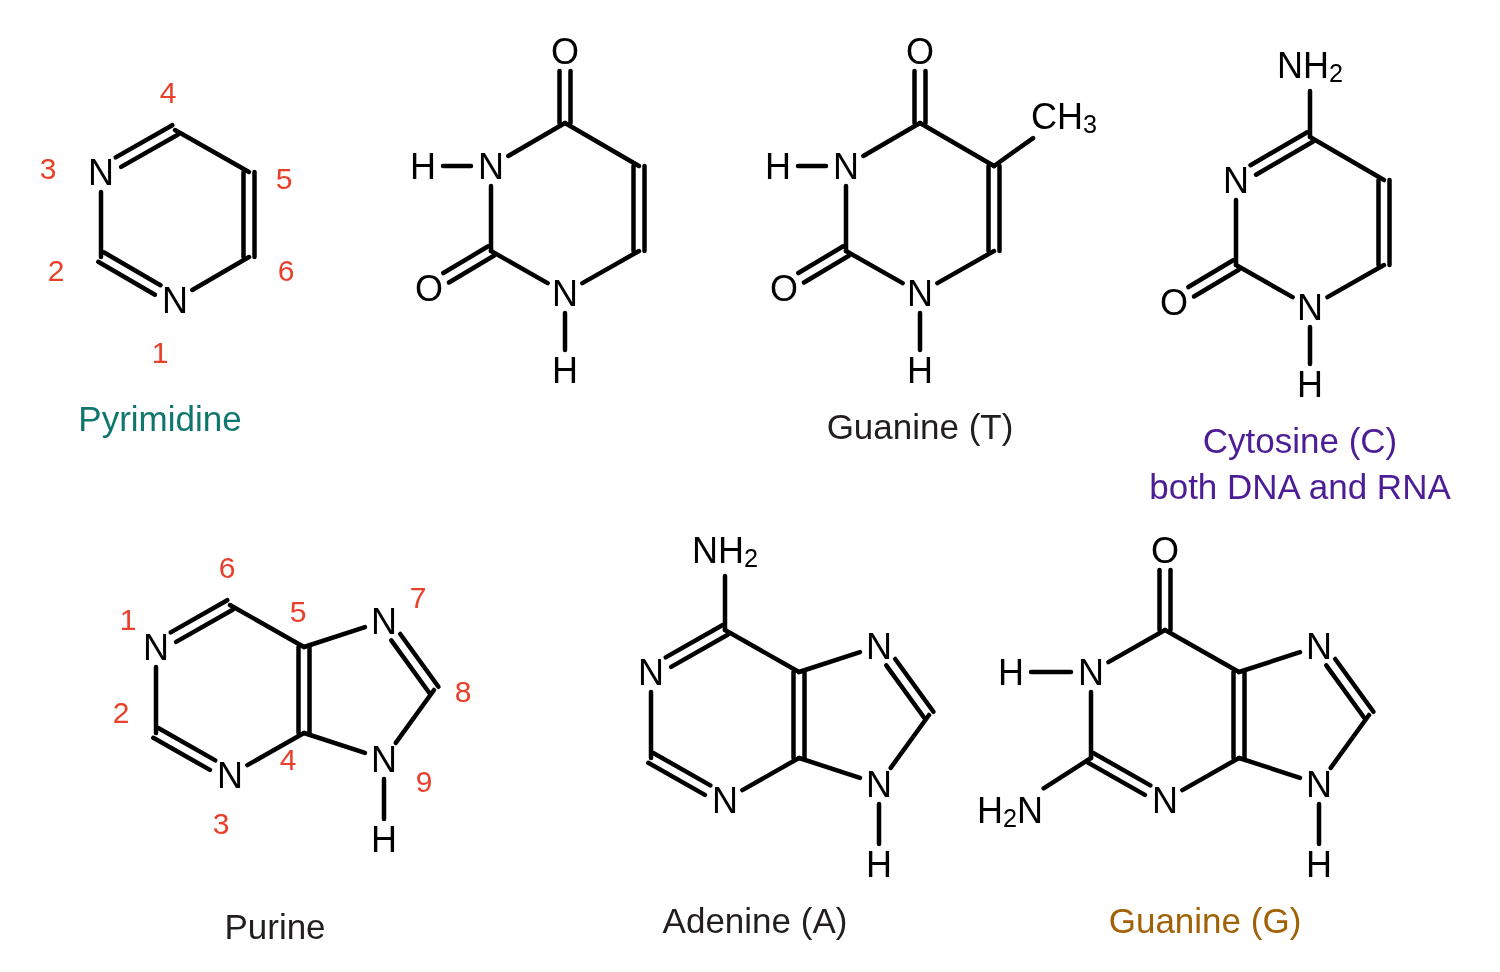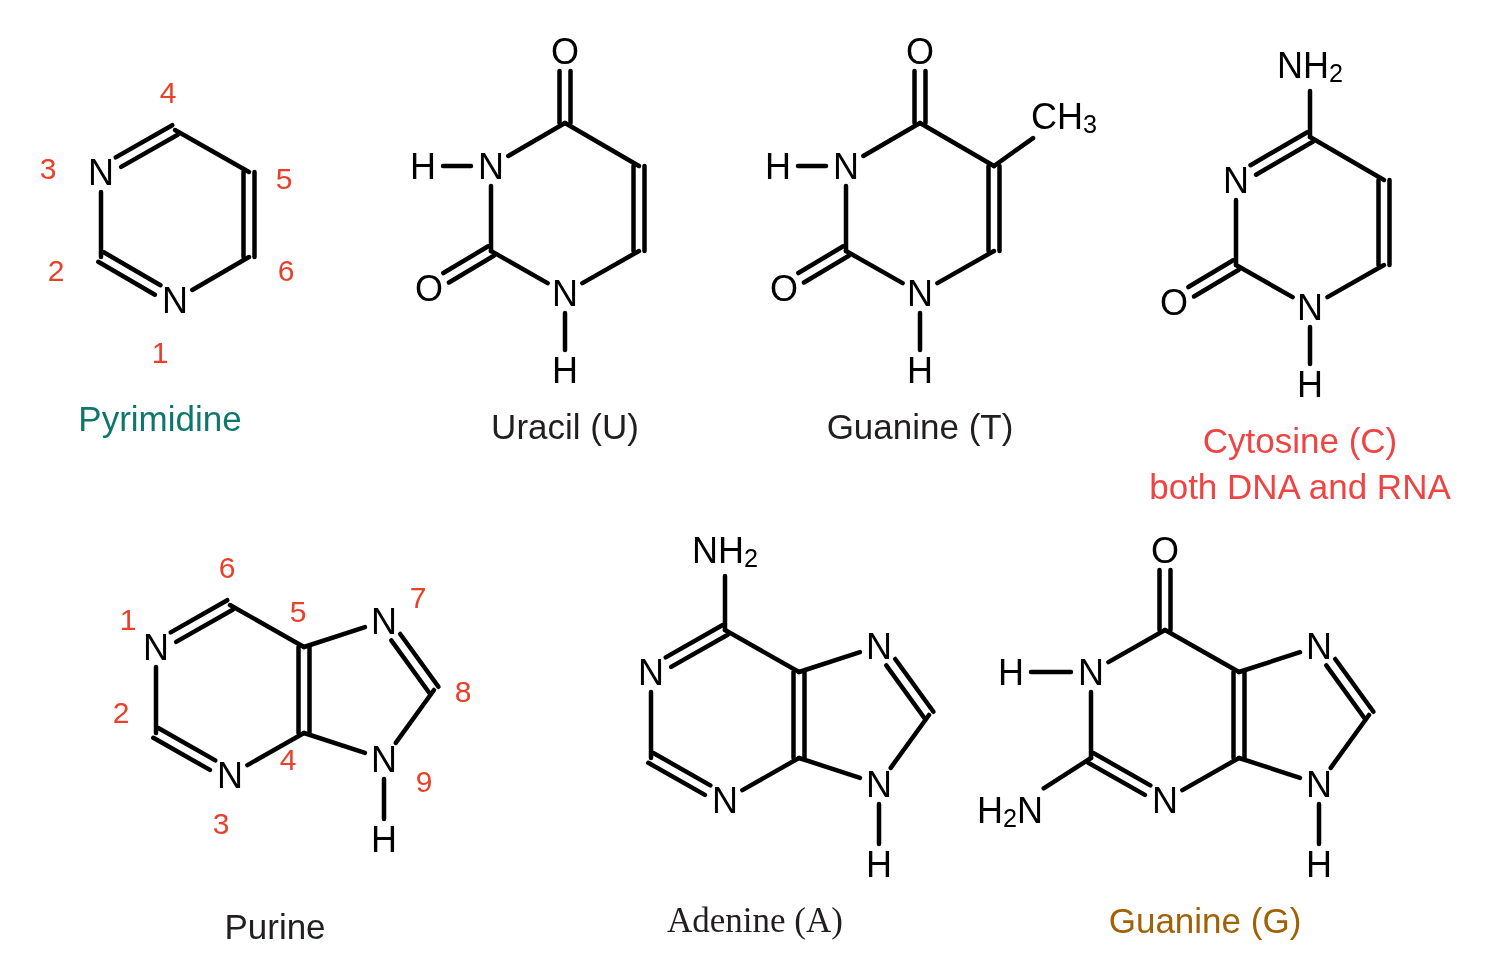--- a/index.html
+++ b/index.html
@@ -60,21 +60,20 @@
         <line x1="93.18148369786412" y1="228.27708079101555" x2="48.35573536689848" y2="255.02793060143054" stroke="#000000" stroke-width="4.5" stroke-linecap="round"></line>
         <line x1="170" y1="295" x2="170" y2="332" stroke="#000000" stroke-width="4.5" stroke-linecap="round"></line>
         <text x="170" y="275" text-anchor="middle" dominant-baseline="central" fill="#000000" font-size="36"><tspan font-size="36">N</tspan></text>
         <text x="96" y="148" text-anchor="middle" dominant-baseline="central" fill="#000000" font-size="36"><tspan font-size="36">N</tspan></text>
         <text x="170" y="33" text-anchor="middle" dominant-baseline="central" fill="#000000" font-size="36"><tspan font-size="36">O</tspan></text>
         <text x="28" y="148" text-anchor="middle" dominant-baseline="central" fill="#000000" font-size="36"><tspan font-size="36">H</tspan></text>
         <text x="34" y="270" text-anchor="middle" dominant-baseline="central" fill="#000000" font-size="36"><tspan font-size="36">O</tspan></text>
         <text x="170" y="352" text-anchor="middle" dominant-baseline="central" fill="#000000" font-size="36"><tspan font-size="36">H</tspan></text>
       </svg>
       <div class="caption" style="top: 386px; left: calc(50% + 10px); color: rgb(34, 30, 31);">
-        <div>Uracil (U)</div>
       </div>
     </div>
     <div class="figure" style="left: 750px; top: 18px; width: 360px;">
       <svg width="360" height="380" viewBox="0 0 360 380">
         <line x1="170" y1="105" x2="244" y2="148" stroke="#000000" stroke-width="4.5" stroke-linecap="round"></line>
         <line x1="249.5" y1="148" x2="249.5" y2="233" stroke="#000000" stroke-width="4.5" stroke-linecap="round"></line>
         <line x1="238.5" y1="148" x2="238.5" y2="233" stroke="#000000" stroke-width="4.5" stroke-linecap="round"></line>
         <line x1="244" y1="233" x2="187.39371830472393" y2="265.12788961083237" stroke="#000000" stroke-width="4.5" stroke-linecap="round"></line>
         <line x1="152.60628169527607" y1="265.12788961083237" x2="96" y2="233" stroke="#000000" stroke-width="4.5" stroke-linecap="round"></line>
         <line x1="96" y1="233" x2="96" y2="168" stroke="#000000" stroke-width="4.5" stroke-linecap="round"></line>
@@ -111,21 +110,21 @@
         <line x1="170" y1="105" x2="170" y2="59" stroke="#000000" stroke-width="4.5" stroke-linecap="round"></line>
         <line x1="98.81851630213588" y1="237.72291920898445" x2="53.992767971170245" y2="264.4737690193994" stroke="#000000" stroke-width="4.5" stroke-linecap="round"></line>
         <line x1="93.18148369786412" y1="228.27708079101555" x2="48.35573536689848" y2="255.02793060143054" stroke="#000000" stroke-width="4.5" stroke-linecap="round"></line>
         <line x1="170" y1="295" x2="170" y2="332" stroke="#000000" stroke-width="4.5" stroke-linecap="round"></line>
         <text x="170" y="275" text-anchor="middle" dominant-baseline="central" fill="#000000" font-size="36"><tspan font-size="36">N</tspan></text>
         <text x="96" y="148" text-anchor="middle" dominant-baseline="central" fill="#000000" font-size="36"><tspan font-size="36">N</tspan></text>
         <text x="170" y="33" text-anchor="middle" dominant-baseline="central" fill="#000000" font-size="36"><tspan font-size="36">NH</tspan><tspan dy="7.92" font-size="25.2">2</tspan></text>
         <text x="34" y="270" text-anchor="middle" dominant-baseline="central" fill="#000000" font-size="36"><tspan font-size="36">O</tspan></text>
         <text x="170" y="352" text-anchor="middle" dominant-baseline="central" fill="#000000" font-size="36"><tspan font-size="36">H</tspan></text>
       </svg>
-      <div class="caption" style="top: 386px; left: calc(50% + 0px); color: #ef4444;">
+      <div class="caption" style="top: 386px; left: calc(50% + 0px); color: #4c1d95;">
         <div>Cytosine (C)</div>
         <div>both DNA and RNA</div>
       </div>
     </div>
     <div class="figure" style="left: 55px; top: 505px; width: 450px;">
       <svg width="450" height="365" viewBox="0 0 450 365">
         <line x1="177.7148303570211" y1="104.78327253379908" x2="121.10854866174503" y2="136.91116214463145" stroke="#000000" stroke-width="4.5" stroke-linecap="round"></line>
         <line x1="172.2851696429789" y1="95.21672746620092" x2="115.67888794770283" y2="127.34461707703329" stroke="#000000" stroke-width="4.5" stroke-linecap="round"></line>
         <line x1="101" y1="162" x2="101" y2="228" stroke="#000000" stroke-width="4.5" stroke-linecap="round"></line>
         <line x1="103.7148303570211" y1="223.21672746620092" x2="160.32111205229717" y2="255.3446170770333" stroke="#000000" stroke-width="4.5" stroke-linecap="round"></line>
@@ -177,21 +176,21 @@
         <line x1="309.97931862538104" y1="297.81827855324883" x2="249" y2="278" stroke="#000000" stroke-width="4.5" stroke-linecap="round"></line>
         <line x1="329" y1="324" x2="329" y2="364" stroke="#000000" stroke-width="4.5" stroke-linecap="round"></line>
         <line x1="175" y1="150" x2="175" y2="96" stroke="#000000" stroke-width="4.5" stroke-linecap="round"></line>
         <text x="101" y="192" text-anchor="middle" dominant-baseline="central" fill="#000000" font-size="36"><tspan font-size="36">N</tspan></text>
         <text x="175" y="320" text-anchor="middle" dominant-baseline="central" fill="#000000" font-size="36"><tspan font-size="36">N</tspan></text>
         <text x="329" y="166" text-anchor="middle" dominant-baseline="central" fill="#000000" font-size="36"><tspan font-size="36">N</tspan></text>
         <text x="329" y="304" text-anchor="middle" dominant-baseline="central" fill="#000000" font-size="36"><tspan font-size="36">N</tspan></text>
         <text x="329" y="384" text-anchor="middle" dominant-baseline="central" fill="#000000" font-size="36"><tspan font-size="36">H</tspan></text>
         <text x="175" y="70" text-anchor="middle" dominant-baseline="central" fill="#000000" font-size="36"><tspan font-size="36">NH</tspan><tspan dy="7.92" font-size="25.2">2</tspan></text>
       </svg>
-      <div class="caption" style="top: 418px; left: calc(50% - 10px); color: rgb(34, 30, 31); font-family: Liberation Serif, serif;">
+      <div class="caption" style="top: 418px; left: calc(50% - 10px); color: rgb(34, 30, 31);">
         <div>Adenine (A)</div>
       </div>
     </div>
     <div class="figure" style="left: 950px; top: 480px; width: 470px;">
       <svg width="470" height="412" viewBox="0 0 470 412">
         <line x1="215" y1="150" x2="158.39371830472393" y2="182.12788961083237" stroke="#000000" stroke-width="4.5" stroke-linecap="round"></line>
         <line x1="141" y1="212" x2="141" y2="278" stroke="#000000" stroke-width="4.5" stroke-linecap="round"></line>
         <line x1="143.7148303570211" y1="273.2167274662009" x2="200.32111205229717" y2="305.34461707703326" stroke="#000000" stroke-width="4.5" stroke-linecap="round"></line>
         <line x1="138.2851696429789" y1="282.7832725337991" x2="194.89145133825497" y2="314.9111621446315" stroke="#000000" stroke-width="4.5" stroke-linecap="round"></line>
         <line x1="232.39371830472393" y1="310.12788961083237" x2="289" y2="278" stroke="#000000" stroke-width="4.5" stroke-linecap="round"></line>

